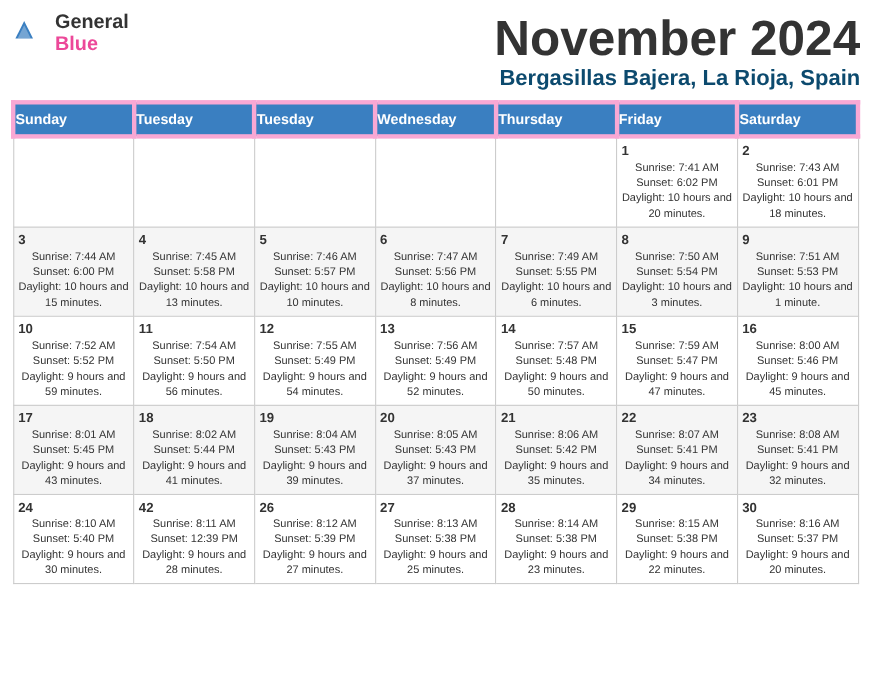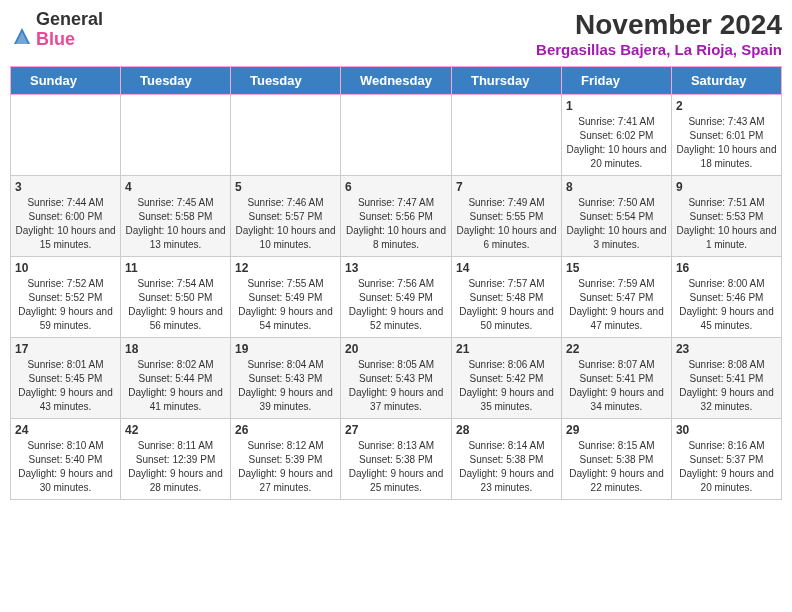--- a/index.html
+++ b/index.html
@@ -11,62 +11,62 @@
       padding: 10px;
     }
     .header {
       display: flex;
       align-items: flex-start;
       justify-content: space-between;
       margin-bottom: 8px;
     }
     .logo {
       display: flex;
-      align-items: flex-end;
-      gap: 4px;
+      align-items: center;
+      gap: 18px;
     }
     .logo-text {
       font-size: 18px;
       font-weight: bold;
       line-height: 1.1;
     }
     .logo-general { color: #333; }
     .logo-blue { color: #ec4899; }
     .logo-icon {
       width: 20px;
       height: 20px;
       margin-left: 2px;
     }
     .title-block {
       text-align: right;
     }
     .month-title {
-      font-size: 28px;
+      font-size: 45px;
       font-weight: bold;
       color: #333;
       line-height: 1.1;
     }
     .location-title {
-      font-size: 15px;
-      color: #a21caf;
+      font-size: 20px;
+      color: #0c4a6e;
       font-weight: bold;
     }
     .calendar {
       width: 100%;
       border-collapse: collapse;
       border: 1px solid #ccc;
     }
     .calendar thead tr th {
       background-color: #3a7fc1;
       color: #fff;
       font-size: 13px;
       font-weight: bold;
-      padding: 6px 19px;
+      padding: 6px 0;
       text-align: left;
-      border: 1px solid #f9a8d4;
+      border: 4px solid #f9a8d4;
     }
     .calendar tbody tr td {
       vertical-align: top;
       border: 1px solid #ccc;
       padding: 4px;
       min-height: 80px;
       width: 110px;
       font-size: 10px;
       color: #333;
       background: #fff;

